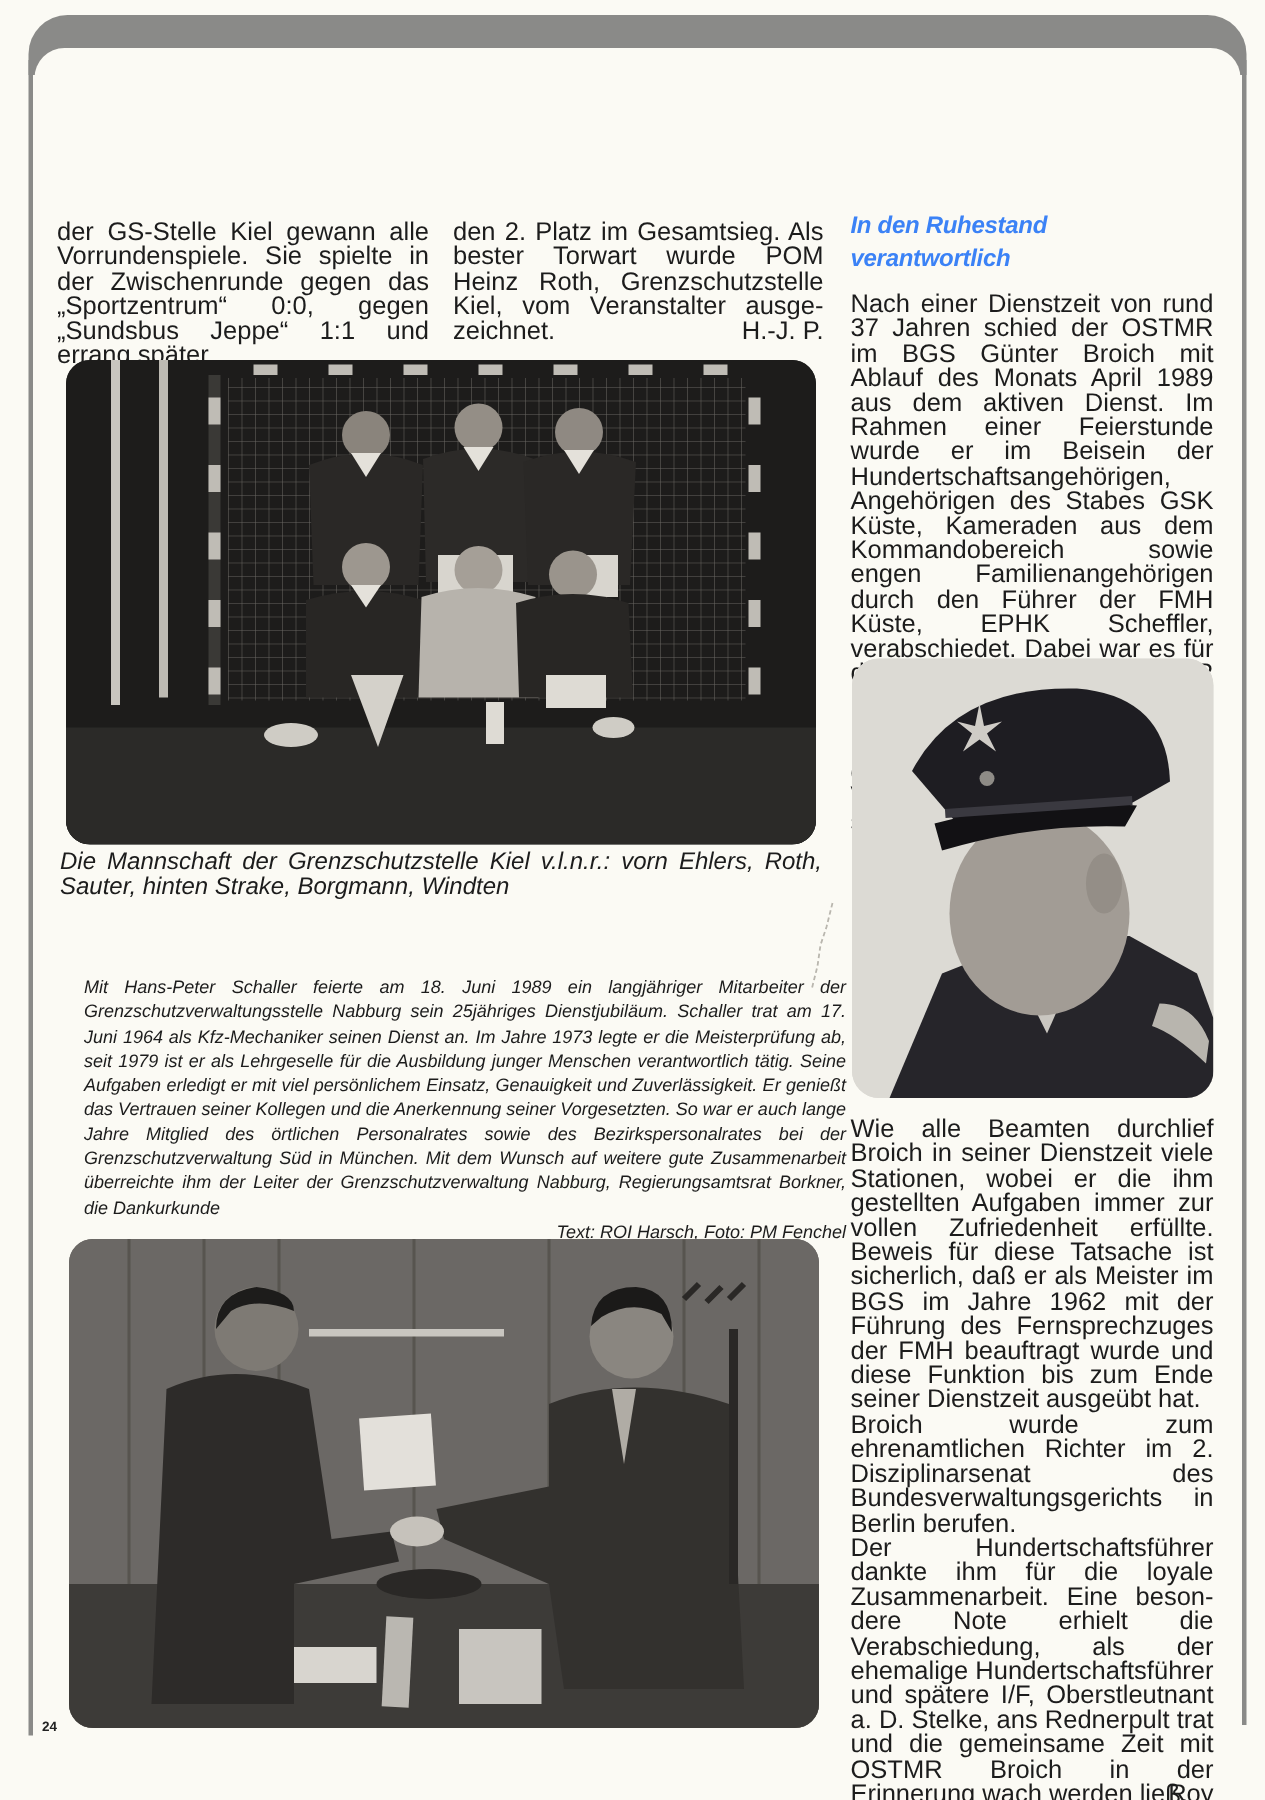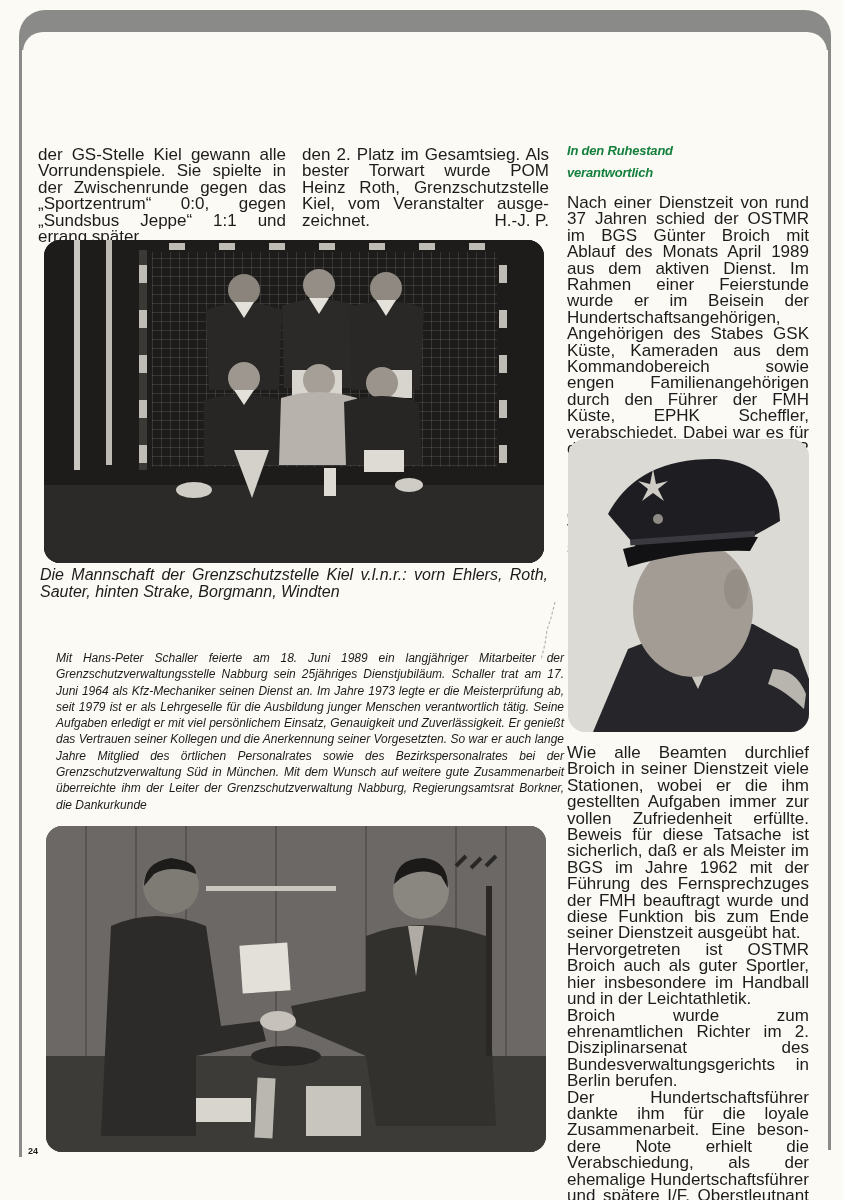--- a/index.html
+++ b/index.html
@@ -30,22 +30,22 @@
     }
     .text-block {
       position: absolute; font-size: 17px; line-height: 16.4px; text-align: justify;
       text-align-last: auto;
     }
     .text-block p { margin: 0; }
     .col1 { left: 38px; top: 147px; width: 248px; }
     .col2 { left: 302px; top: 147px; width: 247px; }
     .heading {
       position: absolute; left: 567px; top: 140px; width: 250px;
-      font-size: 13px; line-height: 22px; font-weight: bold; font-style: italic;
-      letter-spacing: -0.2px; color: #15803d;
+      font-size: 16px; line-height: 22px; font-weight: bold; font-style: italic;
+      letter-spacing: -0.2px; color: #3b82f6;
     }
     .col3 { left: 567px; top: 195px; width: 242px; }
     .col3b { left: 567px; top: 745px; width: 242px; }
     .photo {
       position: absolute; overflow: hidden; border-radius: 16px;
     }
     .photo-team { left: 44px; top: 240px; width: 500px; height: 323px; background: #1f1f1f; }
     .photo-portrait { left: 568px; top: 439px; width: 241px; height: 293px; background: #d9d7d2; border-radius: 18px; }
     .photo-handshake { left: 46px; top: 826px; width: 500px; height: 326px; background: #5a5754; }
     .photo svg { width: 100%; height: 100%; display: block; }
@@ -141,20 +141,21 @@
   </svg>
 </div>
 <div class="caption">Die Mannschaft der Grenzschutzstelle Kiel v.l.n.r.: vorn Ehlers, Roth, Sauter, hinten Strake, Borgmann, Windten</div>
 
 <svg class="tear" viewBox="0 0 30 70">
   <path d="M22 2 L18 18 L14 30 L12 44 L8 60" stroke="#b9b6ae" stroke-width="1.2" fill="none" stroke-dasharray="3 2"></path>
 </svg>
 
 <div class="italic-article">
   <p style="margin:0;">Mit Hans-Peter Schaller feierte am 18. Juni 1989 ein langjähriger Mitarbeiter der Grenzschutzverwaltungsstelle Nabburg sein 25jähriges Dienstjubiläum. Schaller trat am 17. Juni 1964 als Kfz-Mechaniker seinen Dienst an. Im Jahre 1973 legte er die Meisterprüfung ab, seit 1979 ist er als Lehrgeselle für die Ausbildung junger Menschen verantwortlich tätig. Seine Aufgaben erledigt er mit viel persönlichem Einsatz, Genauigkeit und Zuverlässigkeit. Er genießt das Vertrauen seiner Kollegen und die Anerkennung seiner Vorgesetzten. So war er auch lange Jahre Mitglied des örtlichen Personalrates sowie des Bezirkspersonalrates bei der Grenzschutzverwaltung Süd in München. Mit dem Wunsch auf weitere gute Zusammenarbeit überreichte ihm der Leiter der Grenzschutzver­waltung Nabburg, Regierungsamtsrat Borkner, die Dankurkunde</p>
+  <p style="margin:0;" class="credit">Text: ROI Harsch, Foto: PM Fenchel</p>
 </div>
 
 <div class="photo photo-handshake" title="Übergabe der Dankurkunde mit Handschlag">
   <svg viewBox="0 0 500 326" preserveAspectRatio="none">
     <rect width="500" height="326" fill="#6b6865"></rect>
     <g stroke="#57544f" stroke-width="2">
       <line x1="40" y1="0" x2="40" y2="230"></line>
         <line x1="90" y1="0" x2="90" y2="230"></line>
       <line x1="140" y1="0" x2="140" y2="230"></line>
         <line x1="230" y1="0" x2="230" y2="230"></line>
@@ -210,19 +211,18 @@
     <path d="M40 75 Q70 18 150 20 Q210 25 212 82 L180 100 L70 110 Z" fill="#1e1d22"></path>
     <path d="M55 110 Q120 92 190 98 L182 112 Q120 110 60 128 Z" fill="#121114"></path>
     <rect x="62" y="96" width="125" height="6" fill="#3a3940" transform="rotate(-4 125 99)"></rect>
     <circle cx="90" cy="80" r="5" fill="#8e8b86"></circle>
     <path d="M85 30 L88 45 L100 42 L90 50 L96 62 L85 54 L74 62 L80 50 L70 42 L82 45 Z" fill="#cfccc6"></path>
   </svg>
 </div>
 
 <div class="text-block col3b">
   <p>Wie alle Beamten durchlief Broich in seiner Dienstzeit viele Stationen, wobei er die ihm gestellten Aufgaben immer zur vollen Zu­friedenheit erfüllte. Beweis für diese Tatsa­che ist sicherlich, daß er als Meister im BGS im Jahre 1962 mit der Führung des Fernsprechzuges der FMH beauftragt wur­de und diese Funktion bis zum Ende seiner Dienstzeit ausgeübt hat.</p>
-  <p>Hervorgetreten ist OSTMR Broich auch als guter Sportler, hier insbesondere im Hand­ball und in der Leichtathletik.</p>
   <p>Broich wurde zum ehrenamtlichen Richter im 2. Disziplinarsenat des Bundesverwal­tungsgerichts in Berlin berufen.</p>
   <p>Der Hundertschaftsführer dankte ihm für die loyale Zusammenarbeit. Eine beson­dere Note erhielt die Verabschiedung, als der ehemalige Hundertschaftsführer und spätere I/F, Oberstleutnant a. D. Stelke, ans Rednerpult trat und die gemeinsame Zeit mit OSTMR Broich in der Erinnerung wach werden ließ.</p>
   <p style="text-align:right; margin-top:-16.4px;">Roy</p>
 </div>
 
 <div class="page-number">24</div>
 
 </body></html>

